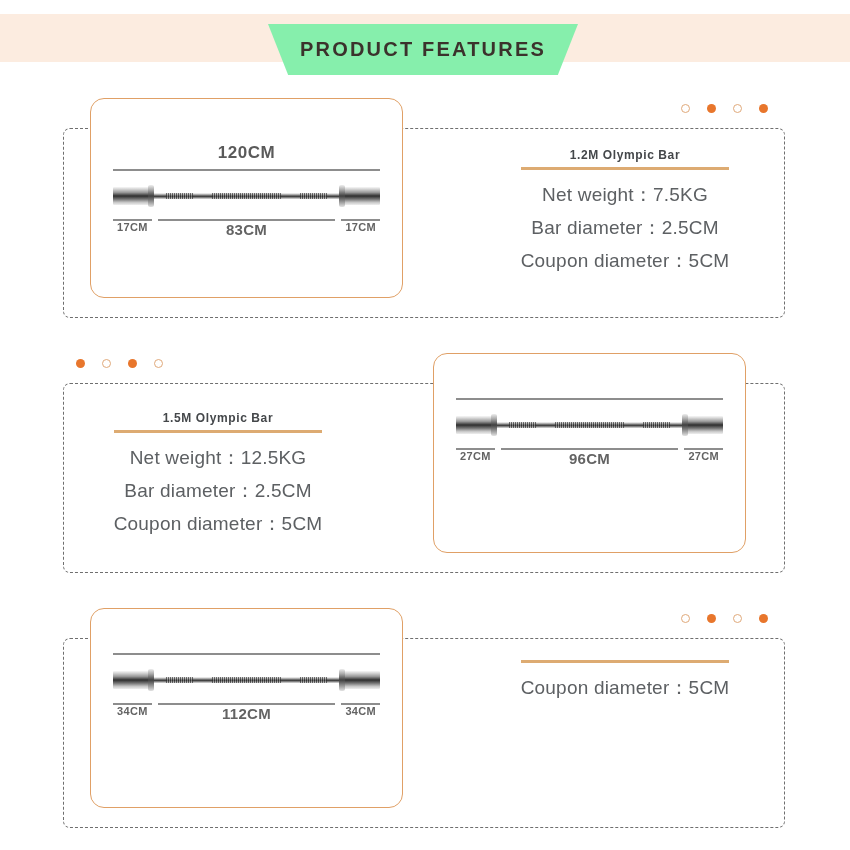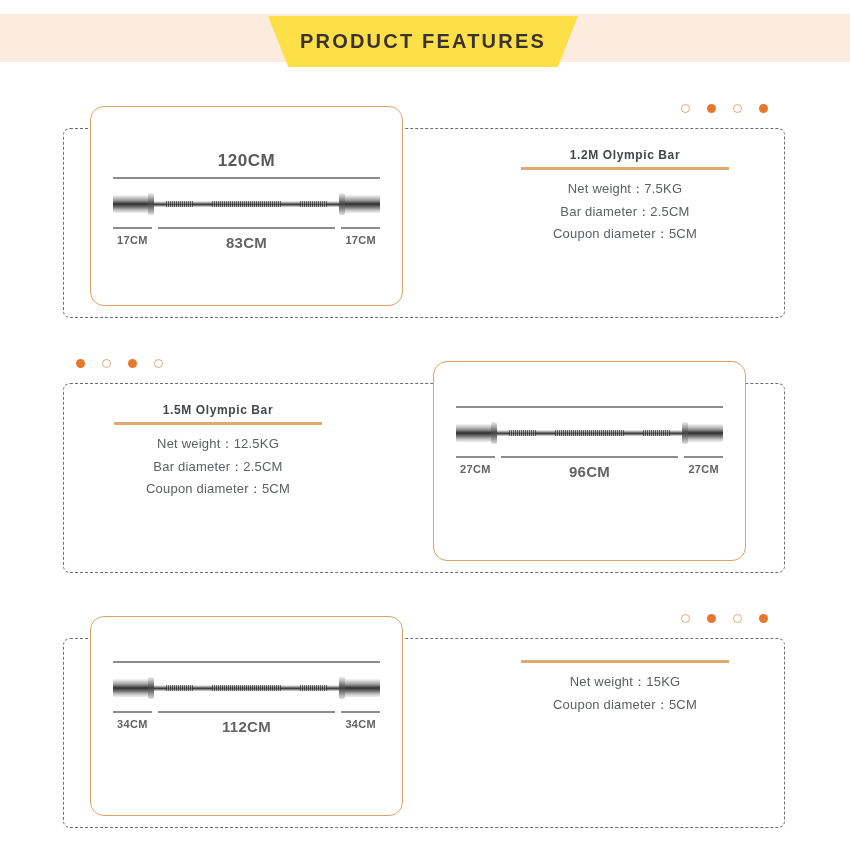--- a/index.html
+++ b/index.html
@@ -21,24 +21,24 @@
     position: absolute;
     left: 0;
     top: 14px;
     width: 850px;
     height: 48px;
     background: #fcece0;
   }
   .header-trapezoid {
     position: absolute;
     left: 268px;
-    top: 16px;
+    top: 24px;
     width: 310px;
     height: 51px;
-    background: #fde047;
+    background: #86efac;
     clip-path: polygon(0% 0%, 100% 0%, 93.5% 100%, 6.5% 100%);
     display: flex;
     align-items: center;
     justify-content: center;
   }
   .header-title {
     font-size: 20px;
     font-weight: bold;
     letter-spacing: 2.2px;
     color: #3b322c;
@@ -82,21 +82,21 @@
     height: 9px;
     border-radius: 50%;
     box-sizing: border-box;
   }
   .dot.filled { background: #e8762c; }
   .dot.hollow { background: #ffffff; border: 1.3px solid #e0a97a; }
 
   
   .product-card {
     position: absolute;
-    top: 16px;
+    top: 8px;
     width: 313px;
     height: 200px;
     background: #ffffff;
     border: 1.8px solid #e0a066;
     border-radius: 14px;
     box-sizing: border-box;
     z-index: 3;
   }
   .product-card.left  { left: 90px; }
   .product-card.right { left: 433px; }
@@ -185,58 +185,57 @@
     height: 2px;
     background: #8d8d8d;
   }
   .seg-rule.end  { flex: 0 0 14.5%; }
   .seg-rule.mid  { flex: 1 1 auto; }
 
   .seg-labels {
     display: flex;
     width: 100%;
     gap: 6px;
-    margin-top: 5px;
   }
   .seg-label {
     font-size: 11px;
     font-weight: bold;
     color: #636363;
     text-align: center;
     letter-spacing: 0.3px;
   }
   .seg-label.end { flex: 0 0 14.5%; }
   .seg-label.mid { flex: 1 1 auto; font-size: 15px; }
 
   
   .spec-block {
     position: absolute;
     top: 58px;
     width: 300px;
     z-index: 2;
   }
   .spec-block.right { left: 475px; }
-  .spec-block.left  { left: 68px; }
+  .spec-block.left  { left: 68px; margin-top: 8px; }
 
   .spec-title {
     font-size: 12px;
     font-weight: bold;
     color: #44474a;
     letter-spacing: 0.6px;
     text-align: center;
     padding-bottom: 3px;
   }
   .spec-underline {
     height: 3px;
     background: #ddab72;
     width: 208px;
     margin: 2px auto 8px auto;
   }
   .spec-line {
-    font-size: 13px;
+    font-size: 19px;
     color: #5d6063;
     text-align: center;
     line-height: 1.74;
     letter-spacing: 0.2px;
   }
 </style>
 </head>
 <body>
 
 <div class="header-band"></div>
@@ -372,16 +371,15 @@
       <div class="seg-labels">
         <div class="seg-label end">34CM</div>
         <div class="seg-label mid">112CM</div>
         <div class="seg-label end">34CM</div>
       </div>
     </div>
   </div>
 
   <div class="spec-block right">
     <div class="spec-underline"></div>
-    <div class="spec-line">Net weight：15KG</div>
     <div class="spec-line">Coupon diameter：5CM</div>
   </div>
 </div>
 
 </body></html>

